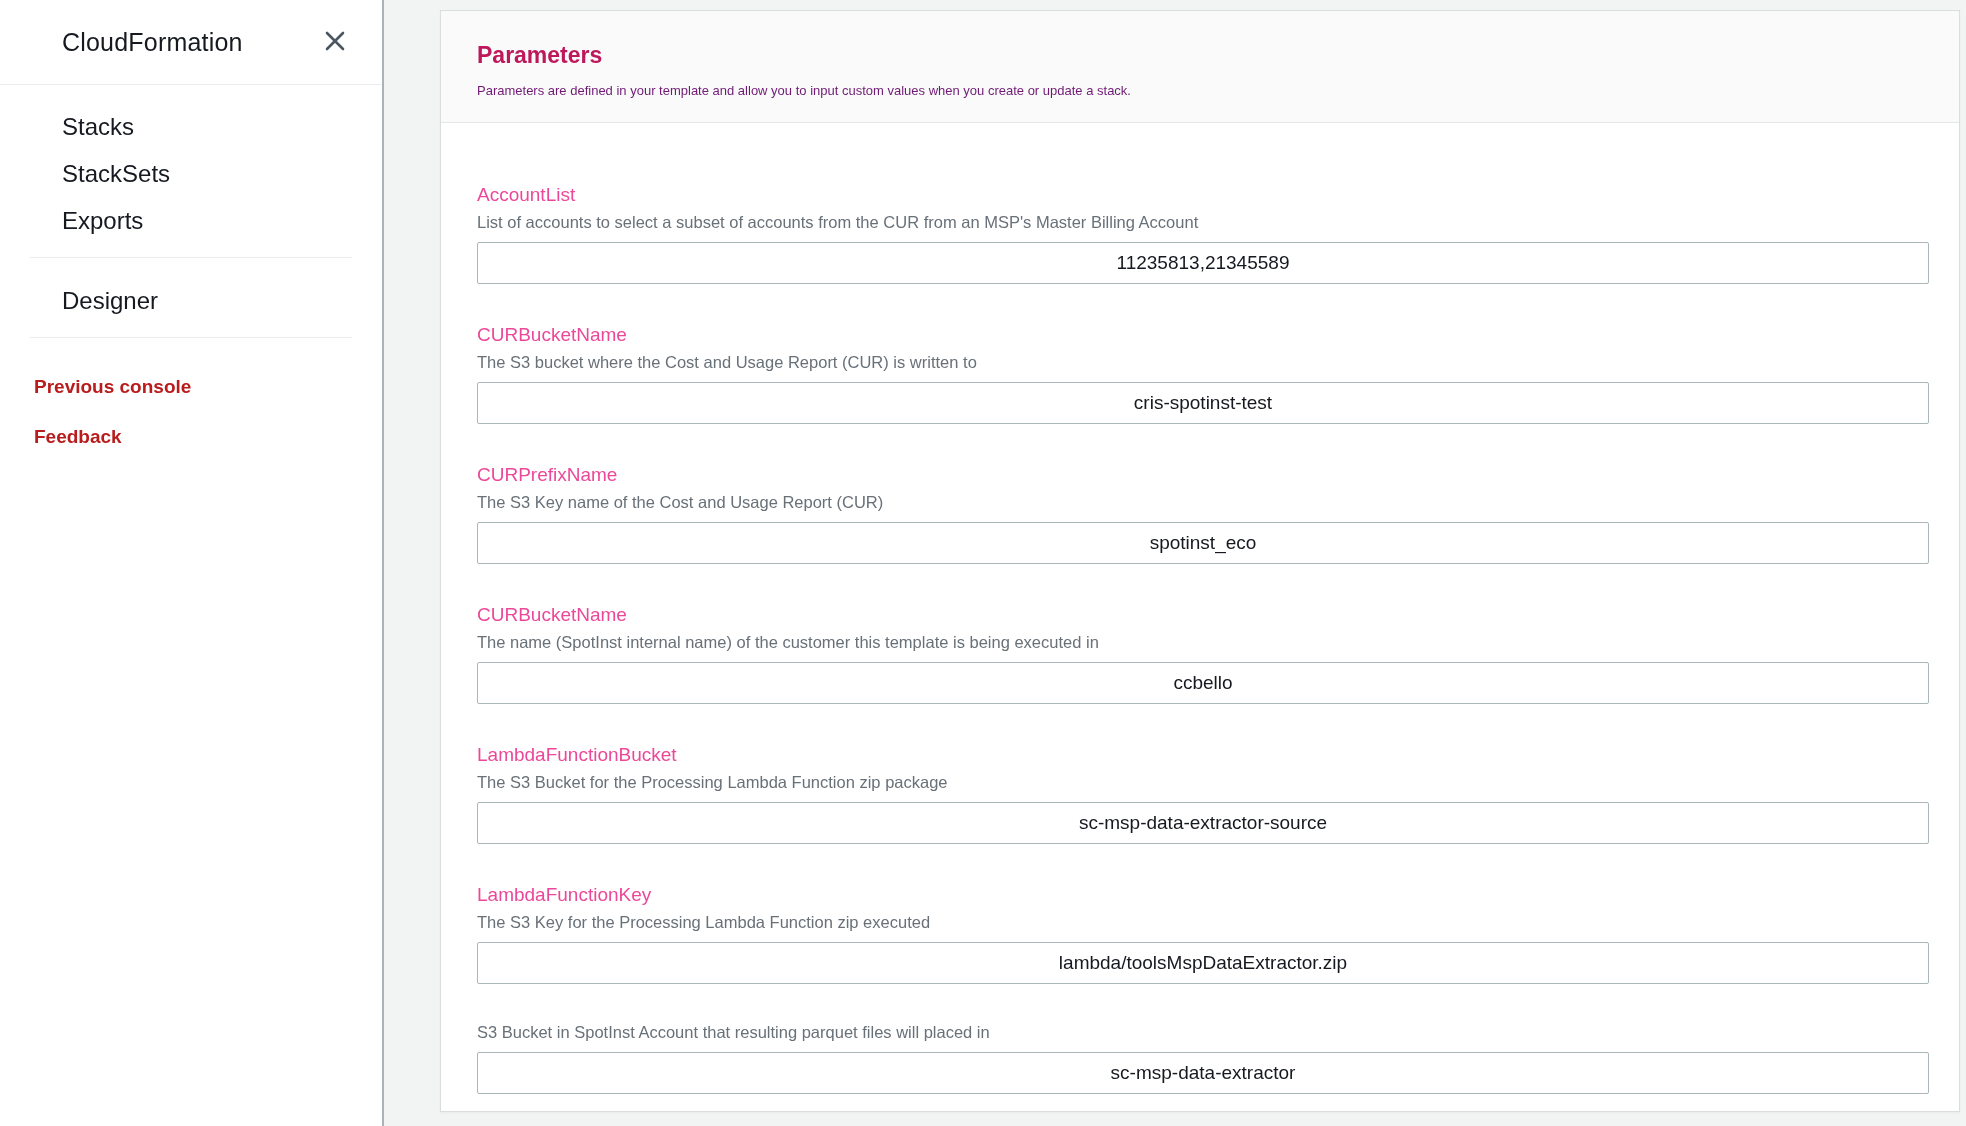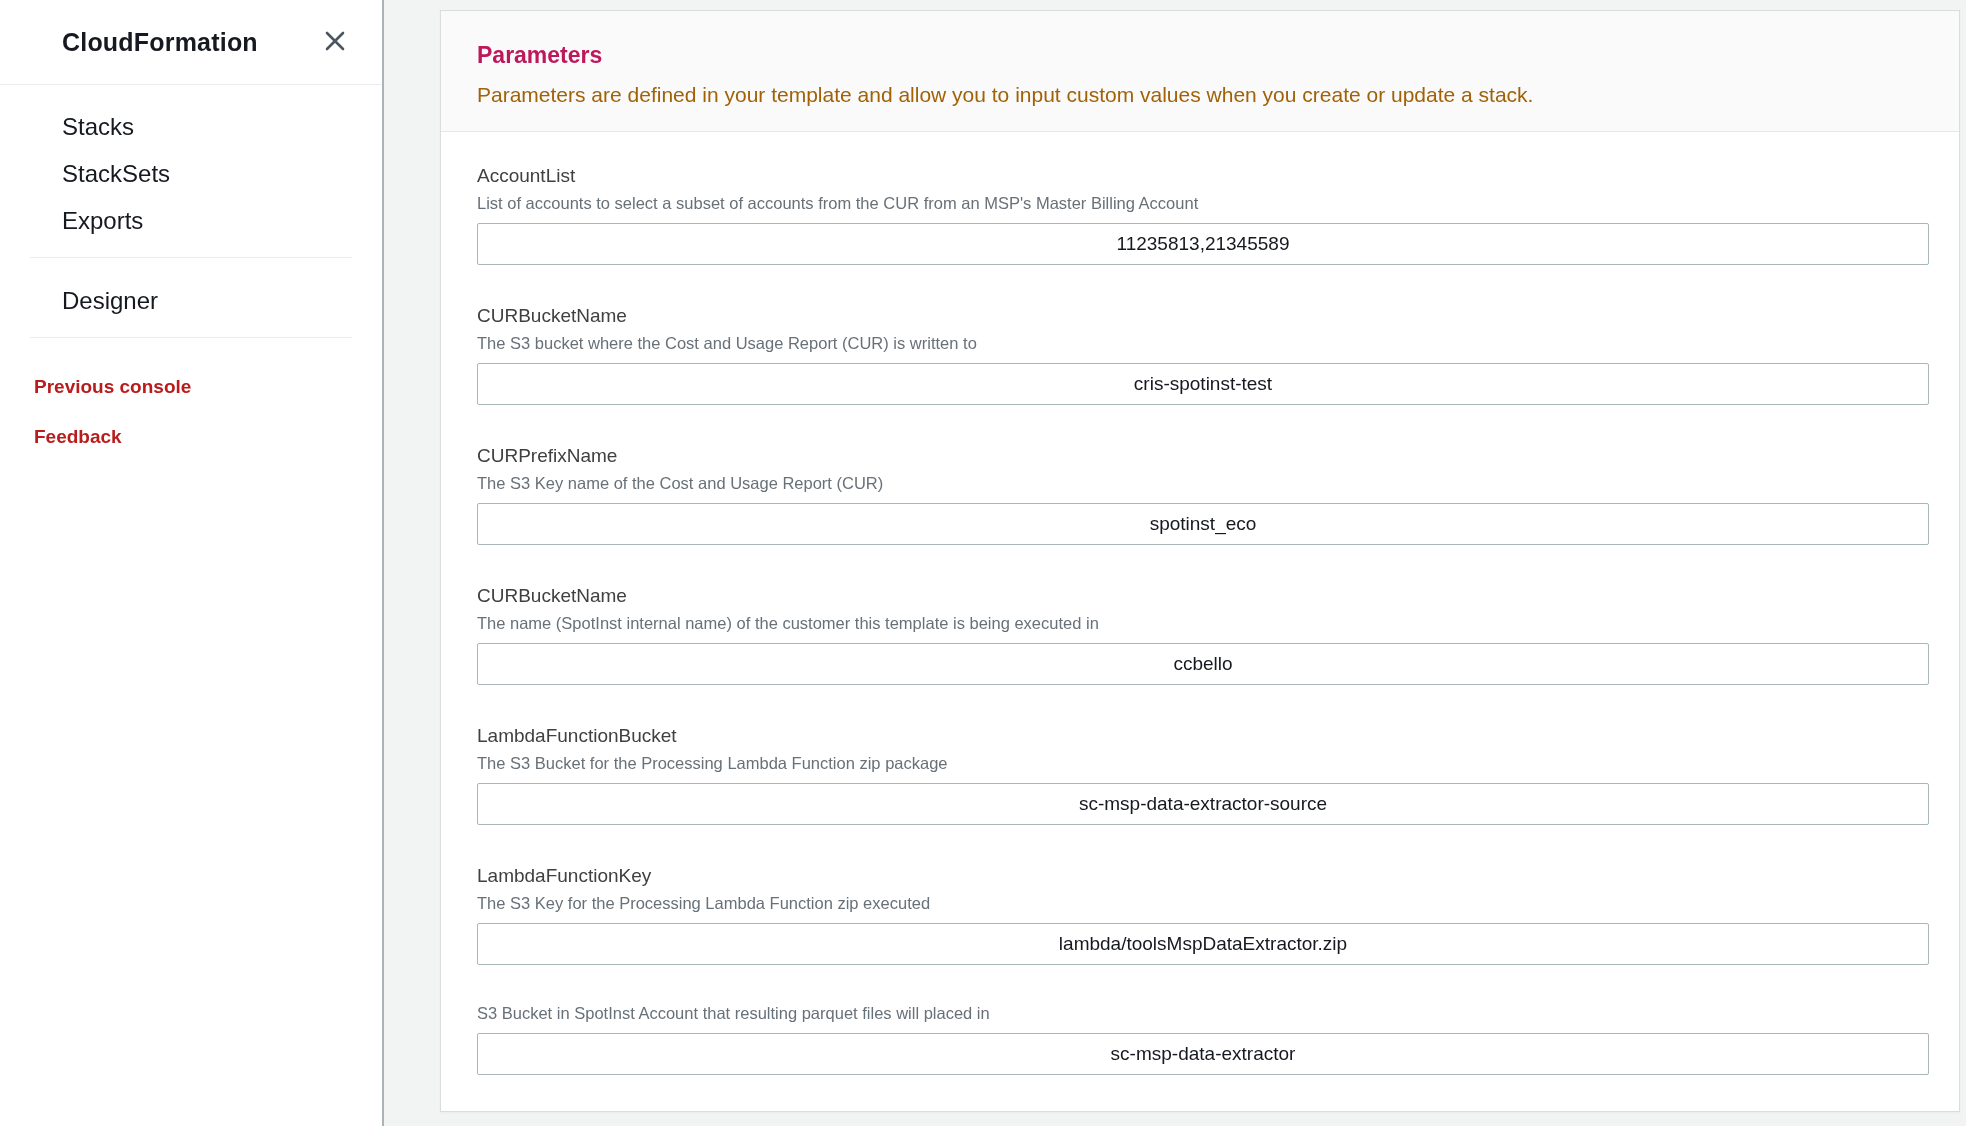--- a/index.html
+++ b/index.html
@@ -18,21 +18,21 @@
     width: 384px;
     background: #ffffff;
     border-right: 2px solid #a9b4b7;
   }
   .sidebar-header {
     display: flex; align-items: center; justify-content: space-between;
     padding: 24px 30px 24px 62px;
     border-bottom: 1px solid #eaeded;
     height: 85px;
   }
-  .sidebar-title { font-size: 25px; font-weight: 700; letter-spacing: 0.2px; }
+  .sidebar-title { font-size: 25px; font-weight: 400; letter-spacing: 0.2px; }
   .close-btn {
     background: none; border: none; cursor: pointer;
     width: 34px; height: 34px; display: flex; align-items: center; justify-content: center;
   }
   .nav-list { padding-top: 18px; }
   .nav-item {
     display: block;
     padding: 12px 20px 12px 62px;
     font-size: 24px; line-height: 23px;
     color: #16191f; text-decoration: none; cursor: pointer;
@@ -59,25 +59,25 @@
     background: #ffffff;
     border: 1px solid #d9dde0;
     box-shadow: 0 1px 2px rgba(0,0,0,0.04);
   }
   .panel-header {
     background: #fafafa;
     border-bottom: 1px solid #e4e8e8;
     padding: 31px 36px 24px 36px;
   }
   .panel-title { font-size: 23px; font-weight: 700; color: #be185d; }
-  .panel-desc { margin-top: 14px; font-size: 21px; color: #a16207; }
+  .panel-desc { margin-top: 14px; font-size: 13px; color: #701a75; }
 
   .panel-body { padding: 31px 30px 0 36px; }
   .field { margin-bottom: 38px; }
-  .field-label { font-size: 19px; line-height: 25px; color: #404040; }
+  .field-label { font-size: 19px; line-height: 25px; color: #ec4899; margin-top: 28px; }
   .field-desc { margin-top: 5px; font-size: 16.5px; line-height: 21px; color: #687078; }
   .field-input {
     display: block;
     margin-top: 9px;
     width: 100%;
     height: 42px;
     border: 1px solid #aab7b8;
     border-radius: 2px;
     background: #ffffff;
     padding: 0 14px;

